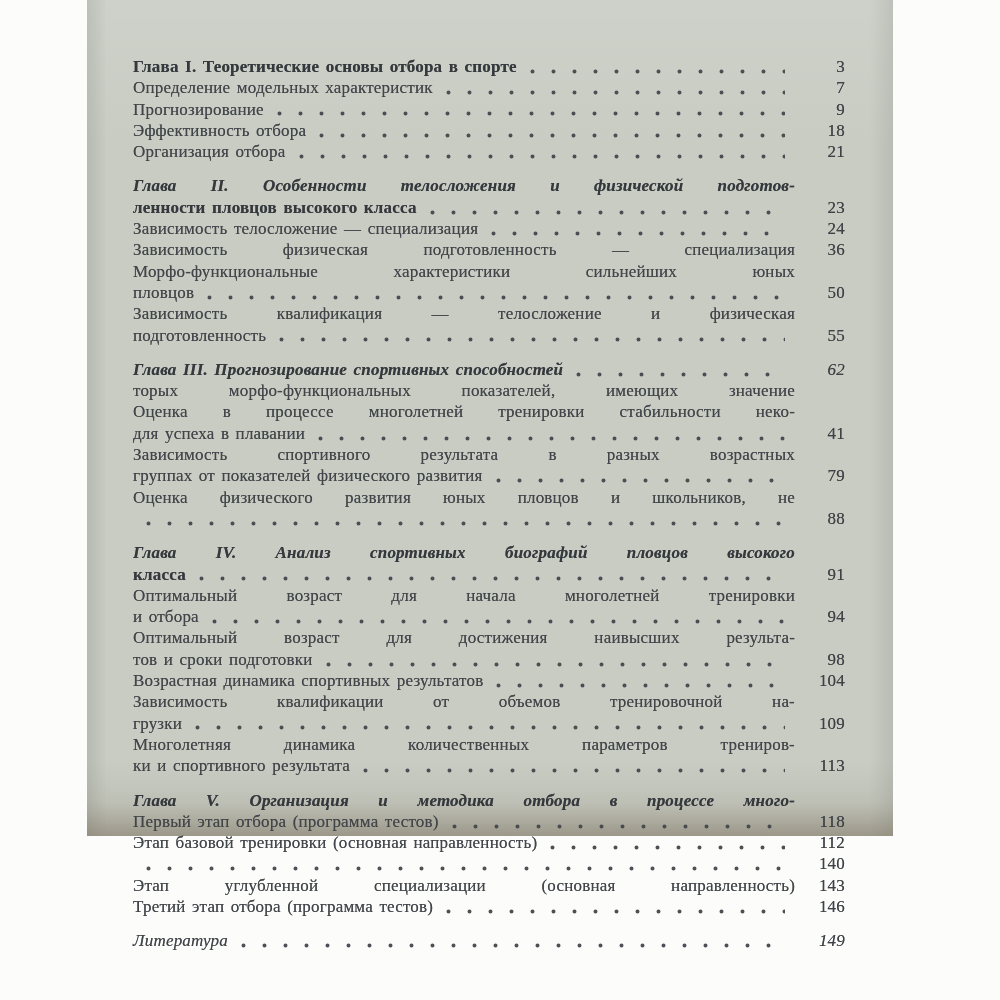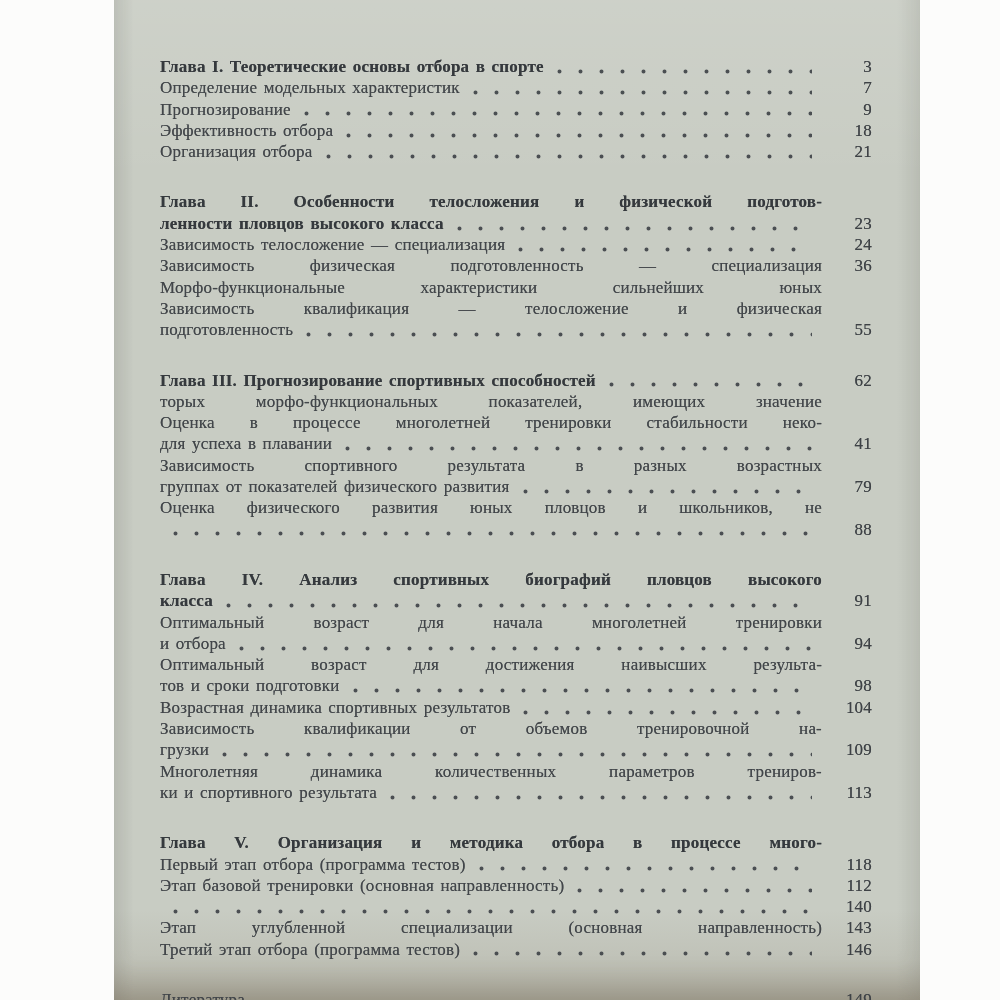--- a/index.html
+++ b/index.html
@@ -13,24 +13,24 @@
   }
   .stage {
     position: relative;
     width: 1000px;
     height: 1000px;
     background: #fcfcfb;
   }
   
   .photo {
     position: absolute;
-    left: 114px;
+    left: 87px;
     top: 0;
     width: 806px;
-    height: 1000px;
+    height: 836px;
     box-sizing: border-box;
     padding: 56px 48px 0 46px;
     background:
       linear-gradient(to bottom, rgba(255,255,255,0.10), rgba(255,255,255,0) 18%),
       linear-gradient(to top, rgba(118,103,82,0.34), rgba(118,103,82,0.10) 4%, rgba(118,103,82,0) 9%),
       linear-gradient(to right, rgba(0,0,0,0.07), rgba(0,0,0,0) 2.5%, rgba(0,0,0,0) 97%, rgba(0,0,0,0.06)),
       #c8ccc3;
     box-shadow: inset 0 -26px 34px -18px rgba(95,85,65,0.30);
     color: #42464a;
   }
@@ -40,21 +40,21 @@
     letter-spacing: 0.2px;
     word-spacing: 2px;
     text-shadow: 0 0 0.6px rgba(66,70,74,0.75);
   }
   .row {
     display: flex;
     align-items: baseline;
     line-height: 21.3px;
     white-space: nowrap;
   }
-  .row.gap { margin-top: 29px; }
+  .row.gap { margin-top: 13px; font-style: italic; }
   .row.bold .t { font-weight: 700; color: #35393d; }
   .row .t { flex: 0 0 auto; }
   .row.just .t {
     flex: 1 1 auto;
     white-space: normal;
     text-align: justify;
     text-align-last: justify;
     overflow: hidden;
   }
   .dots {
@@ -133,20 +133,25 @@
         <div class="row just">
     <span class="t">Зависимость физическая подготовленность — специализация</span>
 
     <span class="pg">36</span>
   </div>
         <div class="row just">
     <span class="t">Морфо-функциональные характеристики сильнейших юных</span>
 
     <span class="pg"></span>
   </div>
+        <div class="row">
+    <span class="t">пловцов</span>
+    <span class="dots"></span>
+    <span class="pg">50</span>
+  </div>
         <div class="row just">
     <span class="t">Зависимость квалификация — телосложение и физическая</span>
 
     <span class="pg"></span>
   </div>
         <div class="row">
     <span class="t">подготовленность</span>
     <span class="dots"></span>
     <span class="pg">55</span>
   </div>

